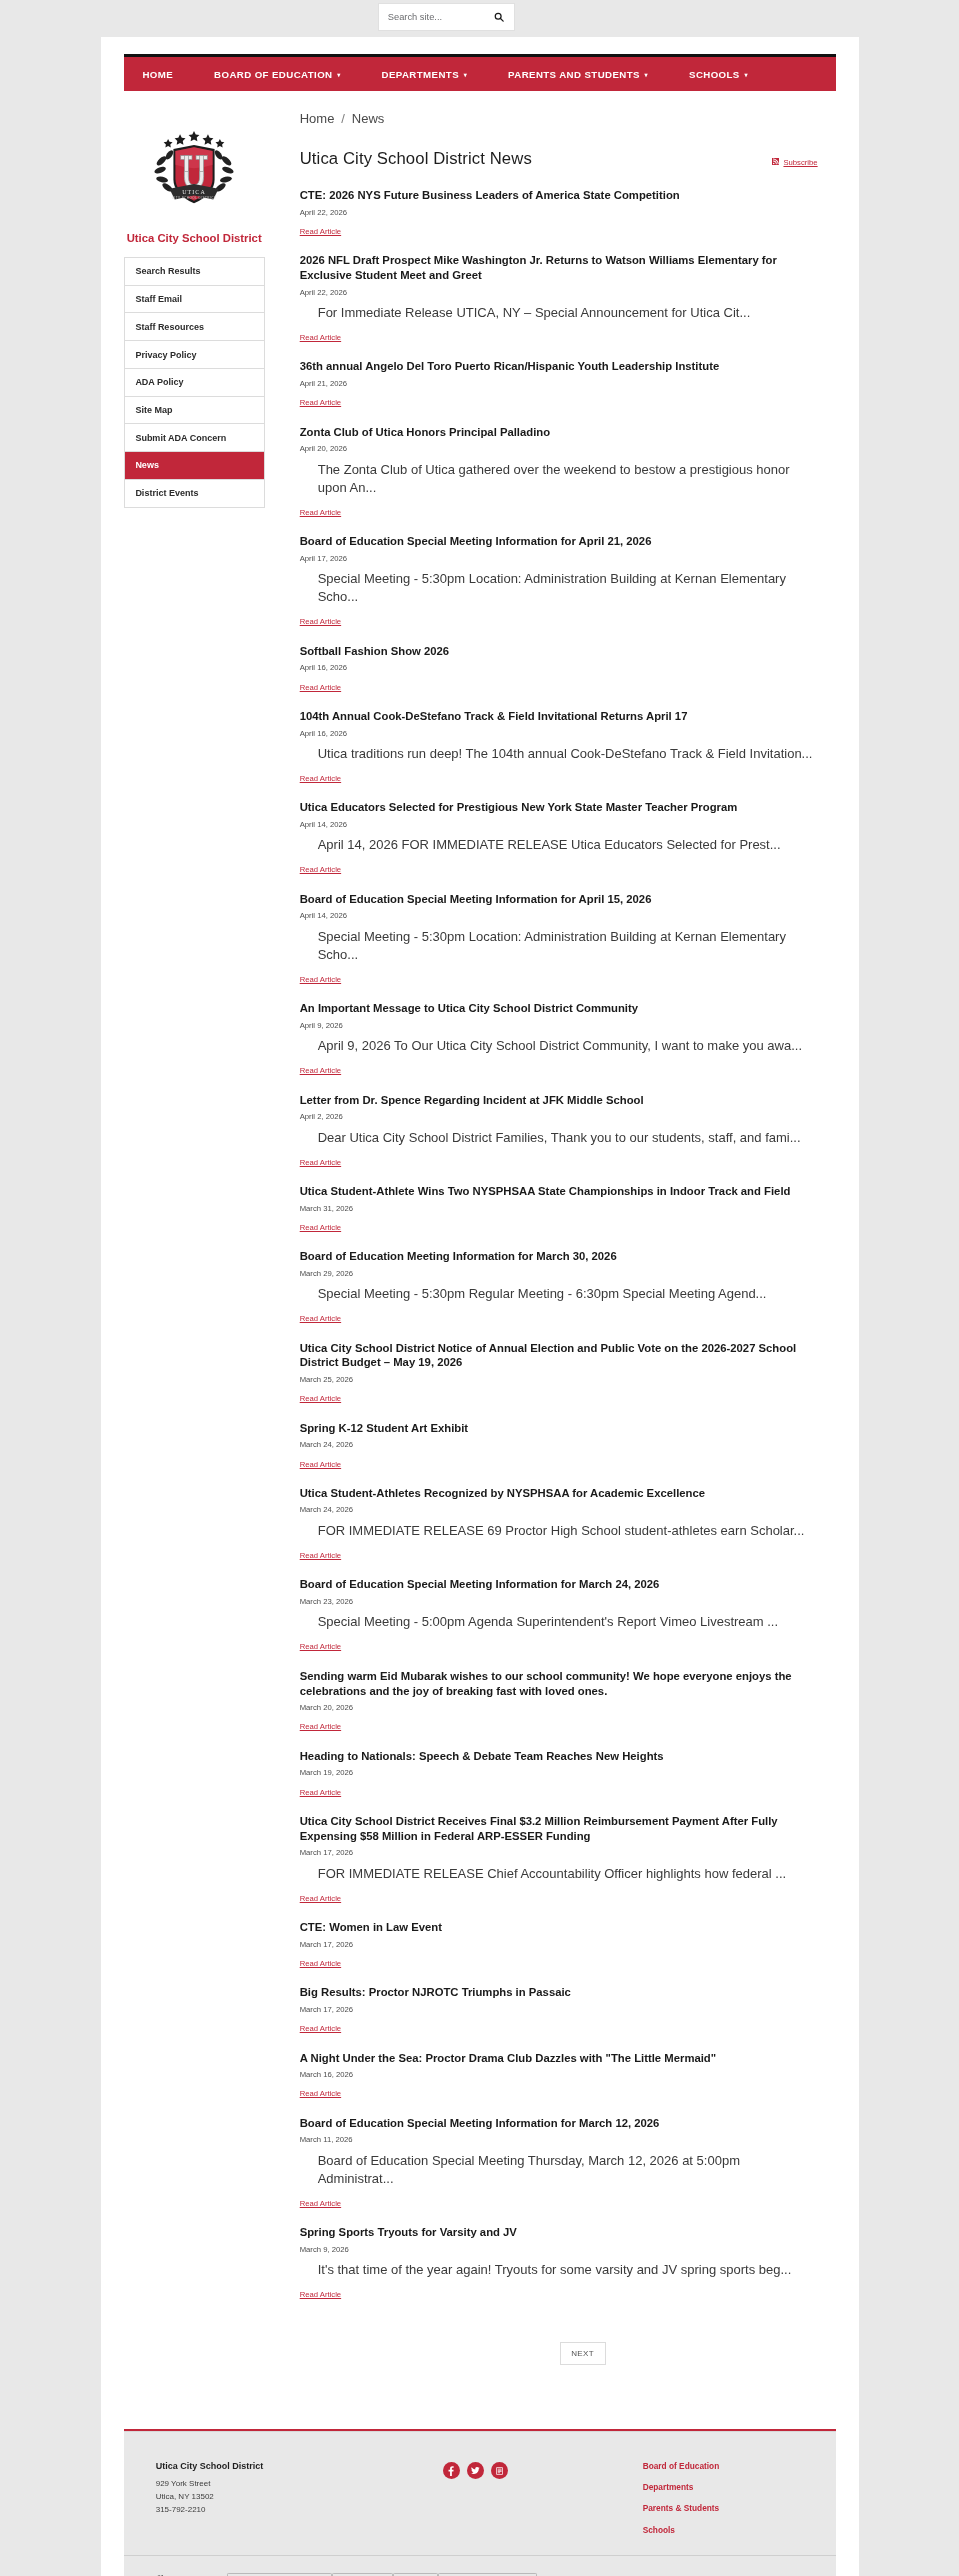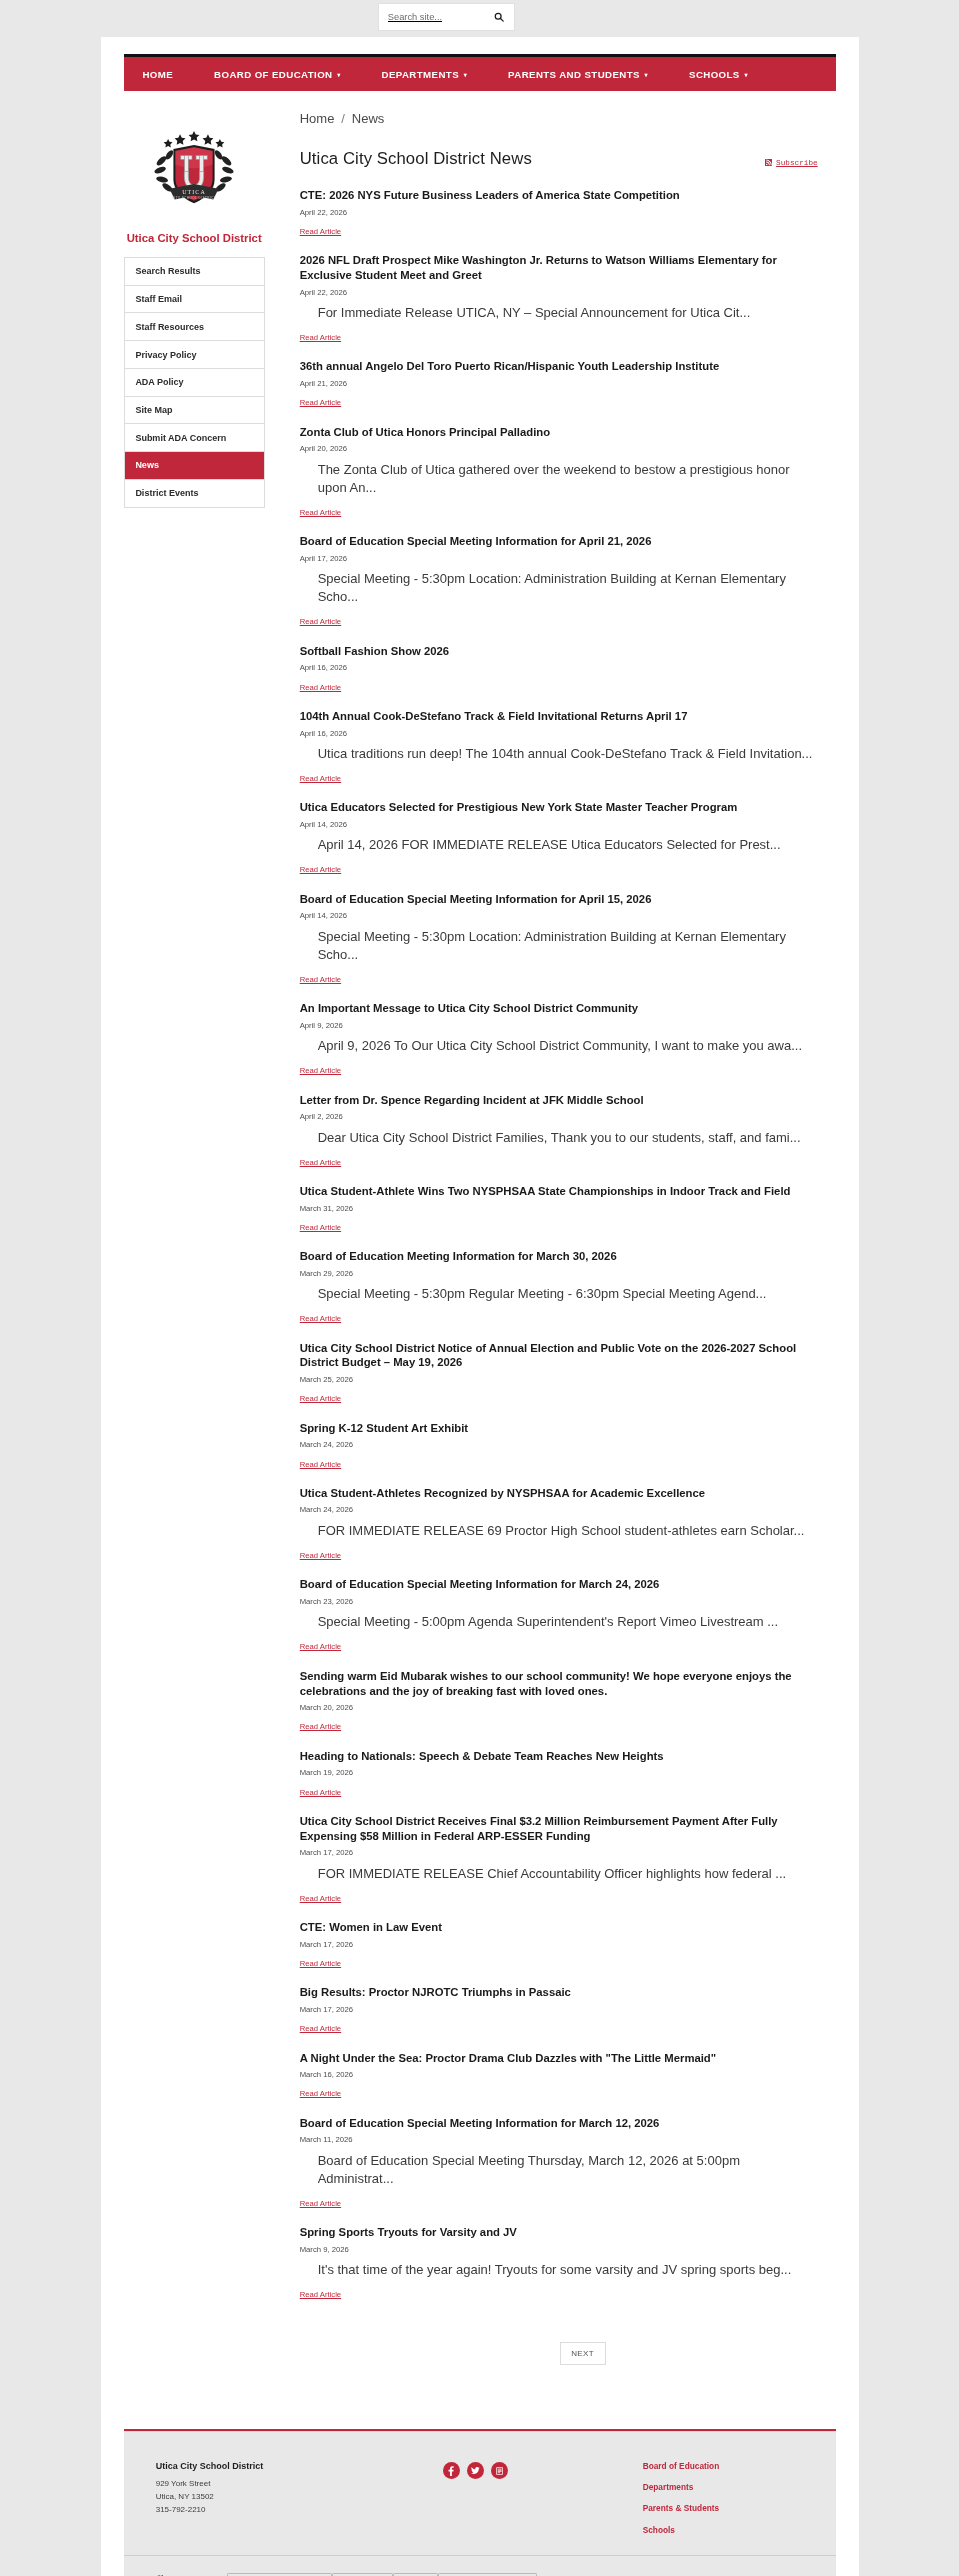--- a/index.html
+++ b/index.html
@@ -13,21 +13,20 @@
 
   
   .top-strip {
     width: 892px;
     height: 37px;
     background: #e8e8e8;
     display: flex;
     justify-content: center;
     align-items: flex-start;
     padding-top: 3.3px;
-    text-decoration: underline;
   }
   .search-box {
     width: 137px;
     height: 28px;
     background: #fff;
     border: 0.7px solid #e0e0e0;
     display: flex;
     align-items: center;
     padding: 0 9.3px;
     justify-content: space-between;
@@ -124,21 +123,20 @@
   h1.page-title {
     font-size: 16.7px;
     font-weight: normal;
     color: #1d1d1d;
     letter-spacing: 0.1px;
   }
   .subscribe {
     display: flex; align-items: flex-start; gap: 4px;
     font-size: 7.7px; color: #c1273a; cursor: pointer;
     padding-bottom: 2.7px;
-    font-family: Liberation Mono, monospace;
   }
   .subscribe .label { text-decoration: underline; }
   .rss-box {
     width: 7.3px; height: 7.3px; background: #c1273a;
     display: inline-block; position: relative; flex: 0 0 7.3px;
   }
 
   
   .news-item { margin-bottom: 17.3px; }
   .news-title {

